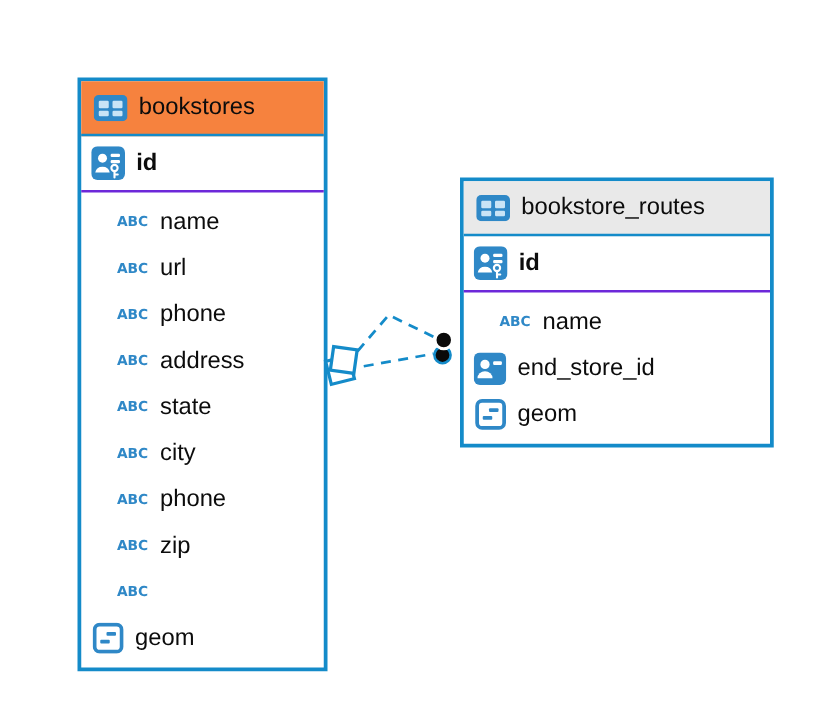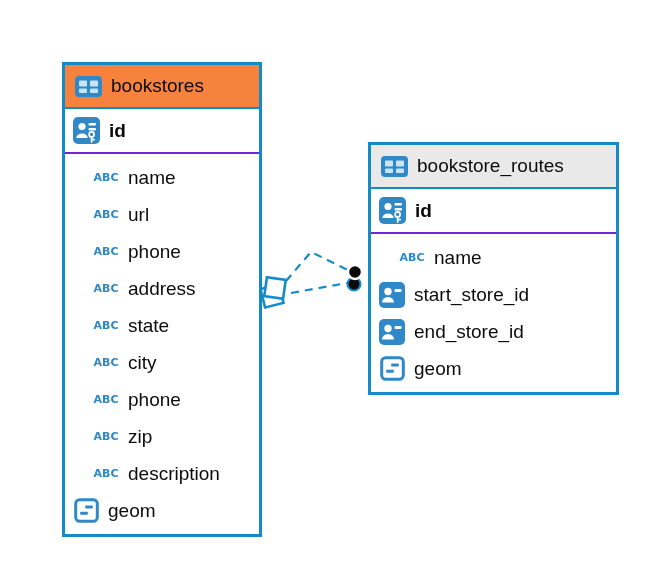--- a/index.html
+++ b/index.html
@@ -89,21 +89,20 @@
       <div class="frow">
         <span class="icon-abc">ABC</span>
         <span>phone</span>
       </div>
       <div class="frow">
         <span class="icon-abc">ABC</span>
         <span>zip</span>
       </div>
       <div class="frow">
         <span class="icon-abc">ABC</span>
-        <span>description</span>
       </div>
       <div class="frow">
         <span class="icon-box">
           <svg width="25" height="25" viewBox="0 0 25 25">
             <rect x="1.7" y="1.7" width="21.6" height="21.6" rx="4" fill="#ffffff" stroke="#2F88C7" stroke-width="3"></rect>
             <rect x="11.2" y="7.6" width="7.6" height="3" rx="0.8" fill="#2F88C7"></rect>
             <rect x="6.2" y="13.8" width="7.6" height="3" rx="0.8" fill="#2F88C7"></rect>
           </svg>
         </span>
         <span>geom</span>
@@ -145,31 +144,20 @@
       </div>
       <div class="frow">
         <span class="icon-box">
           <svg width="26" height="26" viewBox="0 0 26 26">
             <rect x="0" y="0" width="26" height="26" rx="5" fill="#2F88C7"></rect>
             <circle cx="9" cy="9.5" r="3.7" fill="#ffffff"></circle>
             <path d="M3 20.5 a6 5.6 0 0 1 12 0 z" fill="#ffffff"></path>
             <rect x="15.5" y="7" width="7" height="3" rx="1" fill="#ffffff"></rect>
           </svg>
         </span>
-        <span>start_store_id</span>
-      </div>
-      <div class="frow">
-        <span class="icon-box">
-          <svg width="26" height="26" viewBox="0 0 26 26">
-            <rect x="0" y="0" width="26" height="26" rx="5" fill="#2F88C7"></rect>
-            <circle cx="9" cy="9.5" r="3.7" fill="#ffffff"></circle>
-            <path d="M3 20.5 a6 5.6 0 0 1 12 0 z" fill="#ffffff"></path>
-            <rect x="15.5" y="7" width="7" height="3" rx="1" fill="#ffffff"></rect>
-          </svg>
-        </span>
         <span>end_store_id</span>
       </div>
       <div class="frow">
         <span class="icon-box">
           <svg width="25" height="25" viewBox="0 0 25 25">
             <rect x="1.7" y="1.7" width="21.6" height="21.6" rx="4" fill="#ffffff" stroke="#2F88C7" stroke-width="3"></rect>
             <rect x="11.2" y="7.6" width="7.6" height="3" rx="0.8" fill="#2F88C7"></rect>
             <rect x="6.2" y="13.8" width="7.6" height="3" rx="0.8" fill="#2F88C7"></rect>
           </svg>
         </span>

